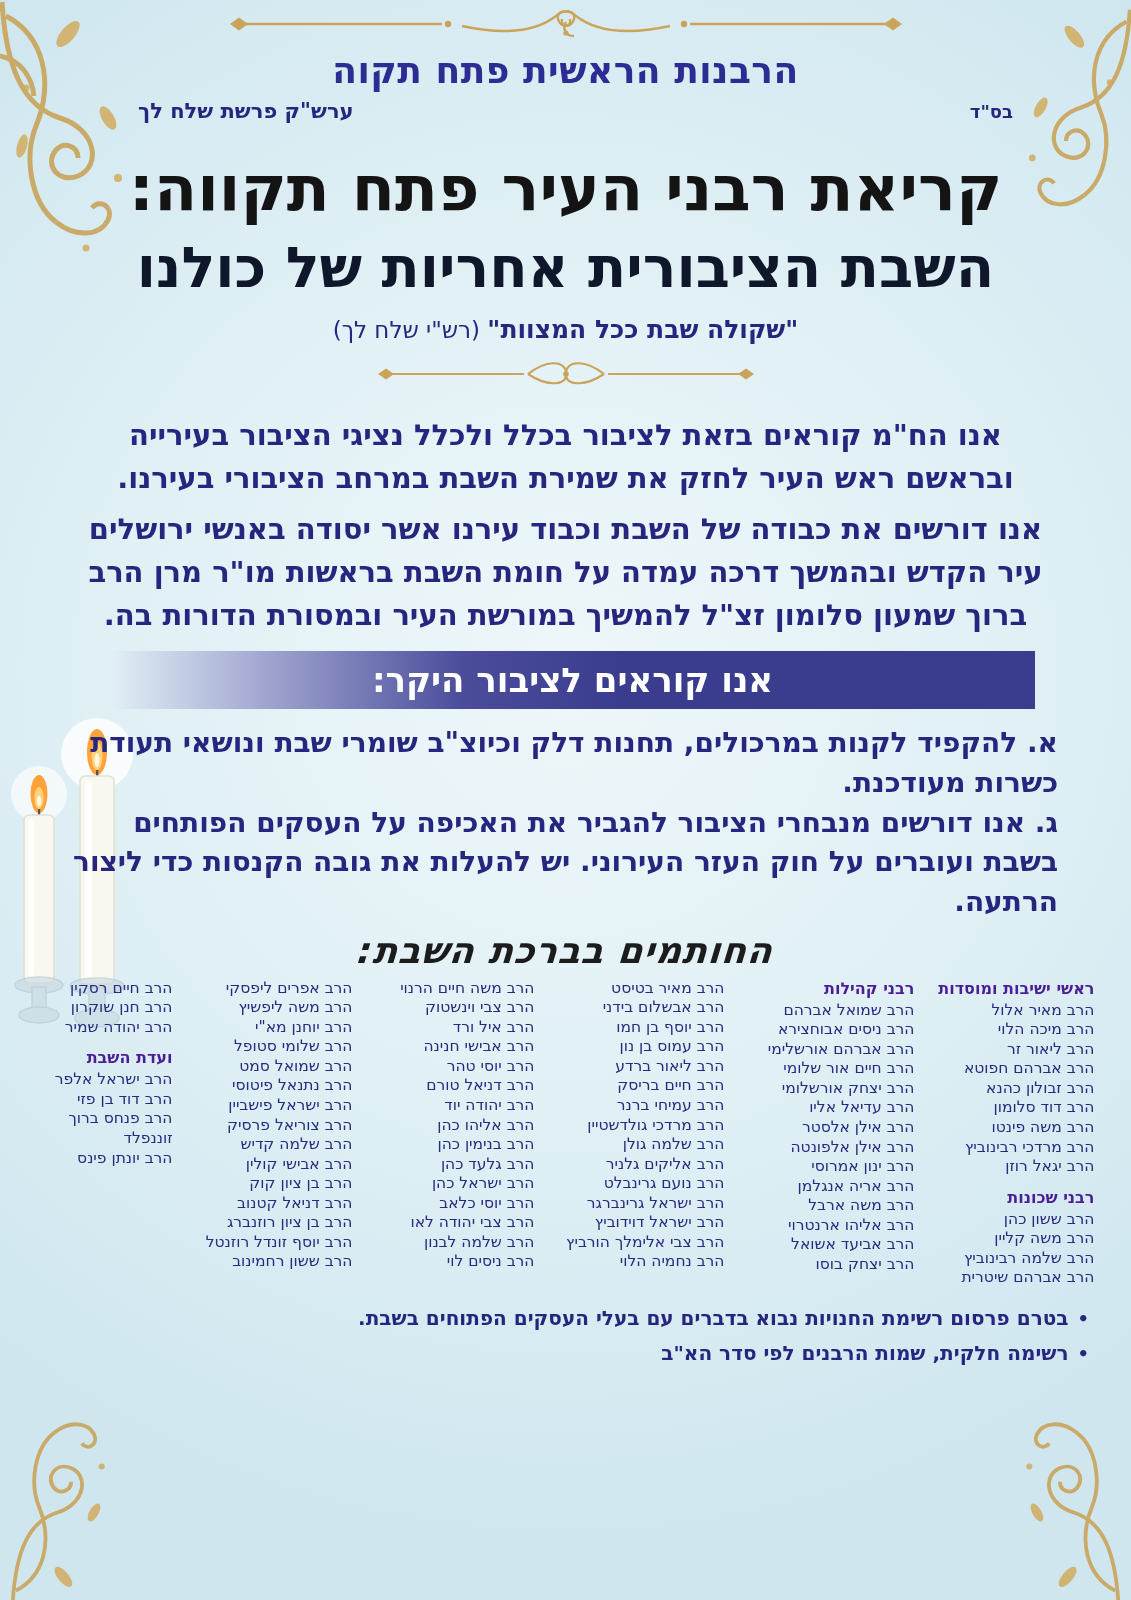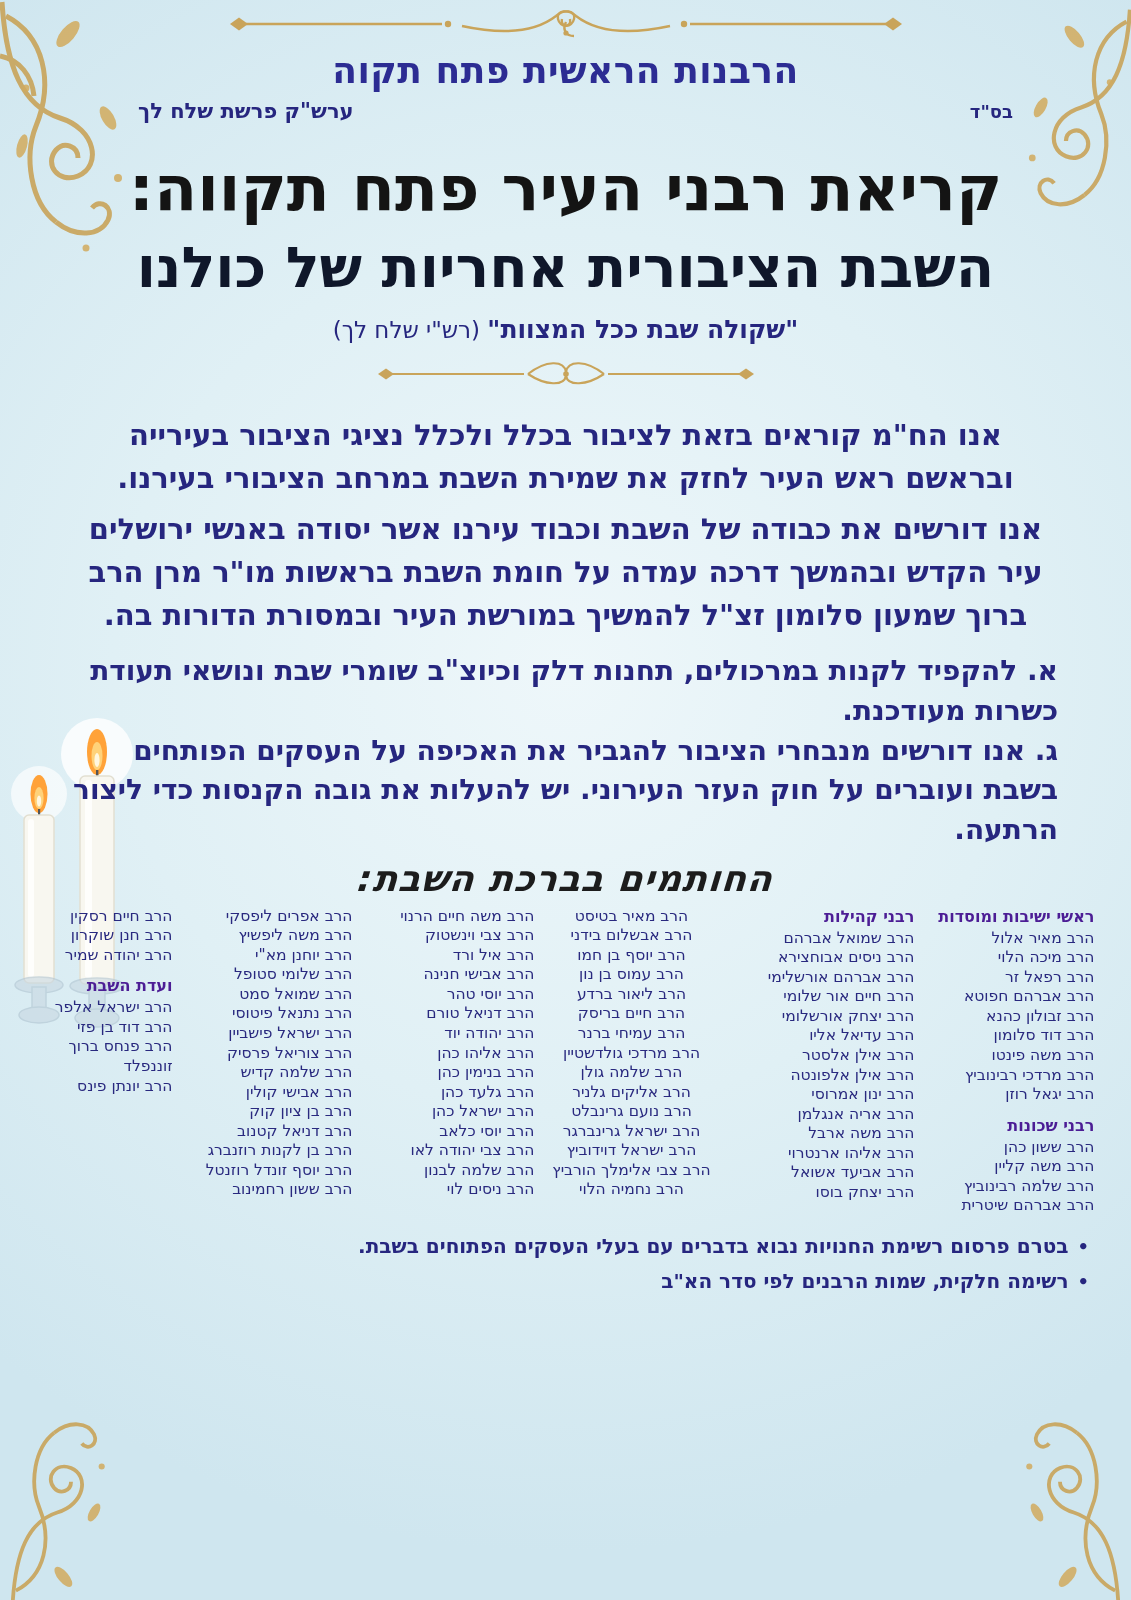--- a/index.html
+++ b/index.html
@@ -26,21 +26,21 @@
     height:58px;margin:14px 96px 0 110px;
     display:flex;align-items:center;justify-content:center;
     background:linear-gradient(to left, #3a3c8e 0%, #3a3c8e 45%, #4b4d9b 62%, #9ba0cd 82%, rgba(233,238,246,.15) 100%);
   }
   .banner-text{color:#ffffff;font-size:34px;font-weight:bold;}
   .call-items{width:985px;margin:14px auto 0;text-align:right;}
   .call-items p{margin:0;font-size:28px;line-height:1.42;font-weight:bold;color:#26267f;}
   .signers-heading{margin-top:8px;font-size:36px;color:#1c1c1c;font-style:italic;transform:skewX(-6deg);font-weight:bold;letter-spacing:1px;}
   .sig-columns{width:1058px;margin:8px auto 0;display:flex;direction:rtl;justify-content:space-between;text-align:right;}
   .sig-col{color:#29297f;}
-  .sig-col1{width:176px;} .sig-col2{width:186px;} .sig-col3{width:186px;text-align:center;}
+  .sig-col1{width:176px;} .sig-col2{width:186px;} .sig-col3{width:186px;}
   .sig-col4{width:178px;} .sig-col5{width:176px;} .sig-col6{width:136px;}
   .sig-block + .sig-block{margin-top:11px;}
   .sig-header{font-size:16px;font-weight:bold;line-height:1.25;margin-bottom:2px;color:#4c1d95;}
   .sig-name{font-size:15.5px;line-height:1.26;}
   .footnotes{margin:18px 42px 0 0;text-align:right;direction:rtl;}
   .footnote-line{font-size:20px;font-weight:bold;color:#26267f;margin-bottom:11px;text-align:right;}
   .footnote-bullet{margin-left:9px;font-size:18px;}
   .corner{position:absolute;pointer-events:none;}
   .corner-tl{top:-4px;left:-4px;}
   .corner-tr{top:-4px;right:-4px;transform:scaleX(-1);}
@@ -174,35 +174,38 @@
     <g fill="#c9a45a">
       <path d="M2,22 l8,-5.5 8,5.5 -8,5.5 z"></path>
       <path d="M378,22 l-8,-5.5 -8,5.5 8,5.5 z"></path>
       <circle cx="190" cy="22" r="2.8"></circle>
     </g>
   </svg>
 
   <p class="para">אנו הח"מ קוראים בזאת לציבור בכלל ולכלל נציגי הציבור בעירייה ובראשם ראש העיר לחזק את שמירת השבת במרחב הציבורי בעירנו.</p>
   <p class="para second">אנו דורשים את כבודה של השבת וכבוד עירנו אשר יסודה באנשי ירושלים עיר הקדש ובהמשך דרכה עמדה על חומת השבת בראשות מו"ר מרן הרב ברוך שמעון סלומון זצ"ל להמשיך במורשת העיר ובמסורת הדורות בה.</p>
 
+  <div class="banner">
+    <span class="banner-text">אנו קוראים לציבור היקר:</span>
+  </div>
 
   <div class="call-items">
     <p>א. להקפיד לקנות במרכולים, תחנות דלק וכיוצ"ב שומרי שבת ונושאי תעודת כשרות מעודכנת.</p>
     <p>ג. אנו דורשים מנבחרי הציבור להגביר את האכיפה על העסקים הפותחים בשבת ועוברים על חוק העזר העירוני. יש להעלות את גובה הקנסות כדי ליצור הרתעה.</p>
   </div>
 
   <div class="signers-heading">החותמים בברכת השבת:</div>
 
   <div class="sig-columns">
       <div class="sig-col sig-col1">
         <div class="sig-block">
           <div class="sig-header">ראשי ישיבות ומוסדות</div>
           <div class="sig-name">הרב מאיר אלול</div>
           <div class="sig-name">הרב מיכה הלוי</div>
-          <div class="sig-name">הרב רפאל זר</div>
+          <div class="sig-name">הרב ליאור זר</div>
           <div class="sig-name">הרב אברהם חפוטא</div>
           <div class="sig-name">הרב זבולון כהנא</div>
           <div class="sig-name">הרב דוד סלומון</div>
           <div class="sig-name">הרב משה פינטו</div>
           <div class="sig-name">הרב מרדכי רבינוביץ</div>
           <div class="sig-name">הרב יגאל רוזן</div>
         </div>
         <div class="sig-block">
           <div class="sig-header">רבני שכונות</div>
           <div class="sig-name">הרב ששון כהן</div>
@@ -275,21 +278,21 @@
           <div class="sig-name">הרב יוחנן מא"י</div>
           <div class="sig-name">הרב שלומי סטופל</div>
           <div class="sig-name">הרב שמואל סמט</div>
           <div class="sig-name">הרב נתנאל פיטוסי</div>
           <div class="sig-name">הרב ישראל פישביין</div>
           <div class="sig-name">הרב צוריאל פרסיק</div>
           <div class="sig-name">הרב שלמה קדיש</div>
           <div class="sig-name">הרב אבישי קולין</div>
           <div class="sig-name">הרב בן ציון קוק</div>
           <div class="sig-name">הרב דניאל קטנוב</div>
-          <div class="sig-name">הרב בן לקנות רוזנברג</div>
+          <div class="sig-name">הרב בן ציון רוזנברג</div>
           <div class="sig-name">הרב יוסף זונדל רוזנטל</div>
           <div class="sig-name">הרב ששון רחמינוב</div>
         </div>
       </div>
       <div class="sig-col sig-col6">
         <div class="sig-block">
           <div class="sig-name">הרב חיים רסקין</div>
           <div class="sig-name">הרב חנן שוקרון</div>
           <div class="sig-name">הרב יהודה שמיר</div>
         </div>

